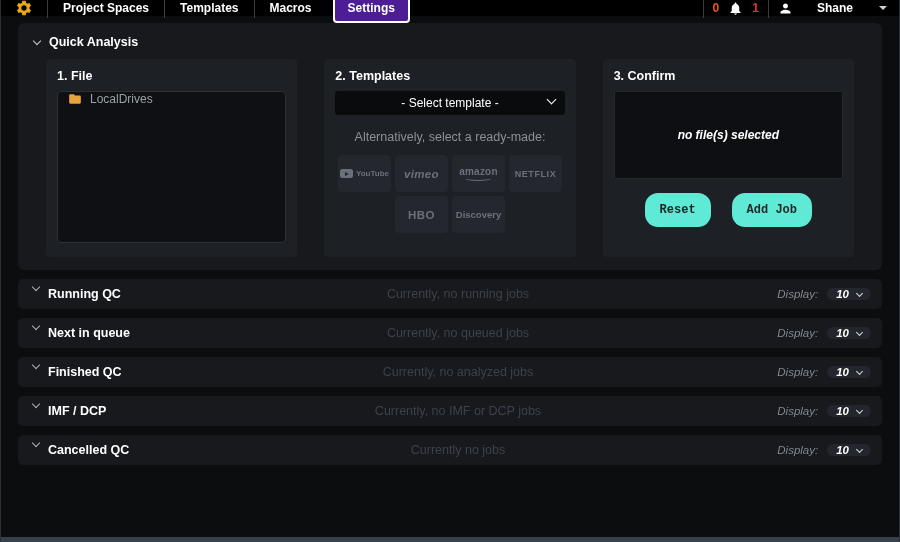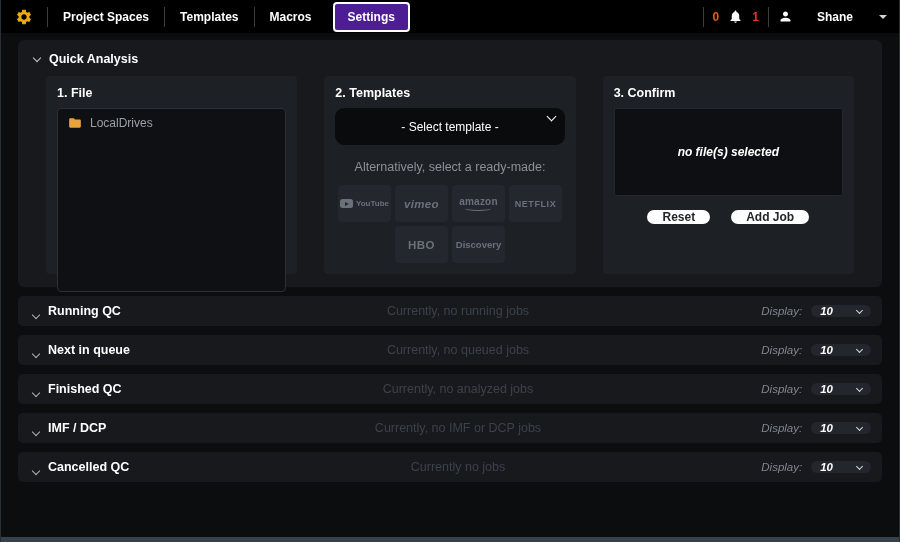--- a/index.html
+++ b/index.html
@@ -8,21 +8,21 @@
     font-family:"Liberation Sans", sans-serif;
     background:#0c0d0f;
     position:relative;
     overflow:hidden;
     border-left:1px solid #273039;
     border-right:1px solid #273039;
   }
   .bottom-edge { position:absolute; bottom:0; left:0; width:100%; height:5px; background:#37414b; }
 
   
-  .navbar { height:33px; background:#000; display:flex; align-items:center; padding-right:12px; }
+  .navbar { height:16px; background:#000; display:flex; align-items:center; padding-right:12px; }
   .logo-wrap { width:46px; display:flex; justify-content:center; align-items:center; }
   .nav-divider { width:1px; height:20px; background:#3a3d40; }
   .nav-item { color:#fff; font-weight:bold; font-size:12px; padding:0 15px; cursor:pointer; white-space:nowrap; }
   .nav-item.active { border:2px solid #fff; border-radius:4px; padding:6px 13px; margin:0 6px; background:#4c1d95; }
   .nav-right { margin-left:auto; display:flex; align-items:center; gap:9px; }
   .count-warn { color:#e8590c; font-weight:bold; font-size:12px; }
   .count-err  { color:#e03131; font-weight:bold; font-size:12px; }
   .user-group { display:flex; align-items:center; gap:24px; cursor:pointer; }
   .user-name { color:#fff; font-weight:bold; font-size:12px; }
   .caret-down { width:0; height:0; border-left:4px solid transparent; border-right:4px solid transparent; border-top:4px solid #cfd2d6; margin-left:2px; }
@@ -34,26 +34,26 @@
   .main { padding:7px 17px 0; }
   .card { background:#17191d; border-radius:6px; padding:10px 12px 13px; }
   .card-header { display:flex; align-items:center; gap:9px; color:#fff; font-weight:bold; font-size:12.5px; padding:2px 0 10px 4px; cursor:pointer; }
   .card-header .chev { color:#c9ccd1; }
 
   .panels { display:flex; gap:27px; padding:0 16px; }
   .panel { flex:1; background:#1d2024; border-radius:4px; padding:10px 11px 12px; height:198px; }
   .panel-title { color:#fff; font-weight:bold; font-size:12.5px; margin-bottom:8px; }
 
   
-  .tree-box { background:#0e1013; border:1px solid #2c3036; border-radius:4px; height:184px; padding:7px 10px; }
+  .tree-box { background:#0e1013; border:1px solid #2c3036; border-radius:4px; height:152px; padding:0 10px; }
   .tree-item { display:flex; align-items:center; gap:8px; cursor:pointer; }
   .tree-label { color:#9aa0a6; font-size:12px; }
 
   
-  .tpl-select { position:relative; background:#0a0b0d; border-radius:9px; height:37px; display:flex; align-items:center; justify-content:center; color:#fff; font-size:12px; cursor:pointer; }
+  .tpl-select { position:relative; background:#0a0b0d; border-radius:3px; height:24px; display:flex; align-items:center; justify-content:center; color:#fff; font-size:12px; cursor:pointer; }
   .tpl-select .chev { position:absolute; right:10px; color:#fff; width:7px; height:7px; top:8px; }
   .ready-label { text-align:center; color:#8b9198; font-size:12.5px; margin:15px 0 11px; }
   .brand-rows { display:flex; flex-direction:column; gap:4px; }
   .brand-row { display:flex; gap:4px; justify-content:center; }
   .brand { width:53px; height:37px; background:#24272d; border:none; border-radius:4px; display:flex; align-items:center; justify-content:center; color:#6b717a; cursor:pointer; font-family:"Liberation Sans", sans-serif; }
   .logo-youtube { display:flex; align-items:center; gap:3px; }
   .yt-badge { width:13px; height:9px; background:#6b717a; border-radius:2.5px; position:relative; }
   .yt-badge::after { content:""; position:absolute; left:5px; top:2.5px; border-left:4px solid #24272d; border-top:2px solid transparent; border-bottom:2px solid transparent; }
   .yt-text { font-size:8px; font-weight:bold; }
   .logo-vimeo { font-size:11.5px; font-weight:bold; font-style:italic; letter-spacing:.3px; }
@@ -62,31 +62,31 @@
   .amz-smile { width:26px; height:5px; border-bottom:1.6px solid #6b717a; border-radius:0 0 55% 55%; margin-top:-1px; }
   .logo-netflix { font-size:9px; font-weight:800; letter-spacing:.6px; }
   .logo-hbo { font-size:11.5px; font-weight:800; letter-spacing:.5px; }
   .logo-discovery { font-size:9.5px; font-weight:bold; }
 
   
   .confirm-box { background:#0d0f12; border:1px solid #24272c; border-radius:2px; display:flex; align-items:center; justify-content:center; color:#fff; font-size:12px; font-style:italic; font-weight:600; }
   .confirm-files { height:88px; margin-bottom:8px; }
   .confirm-tpl { height:23px; }
   .confirm-buttons { display:flex; justify-content:center; gap:21px; margin-top:14px; }
-  .pill-btn { background:#ffffff; color:#23272c; font-weight:bold; font-size:12px; border:none; border-radius:13px; padding:0 15px; cursor:pointer; font-family:Liberation Sans, sans-serif; }
+  .pill-btn { background:#5eead4; color:#23272c; font-weight:bold; font-size:12px; border:none; border-radius:13px; padding:10px 15px; cursor:pointer; font-family:Liberation Mono, monospace; }
 
   
   .section-row { position:relative; height:30px; background:#17191d; border-radius:5px; margin-top:9px; display:flex; align-items:center; padding:0 11px; }
-  .section-head { display:flex; align-items:flex-end; gap:9px; color:#fff; cursor:pointer; z-index:1; padding-left:4px; }
+  .section-head { display:flex; align-items:flex-start; gap:9px; color:#fff; cursor:pointer; z-index:1; padding-left:4px; }
   .section-head .chev { color:#aeb2b8; }
   .section-title { font-weight:bold; font-size:12.5px; color:#fff; }
   .section-status { position:absolute; left:16px; right:0; text-align:center; color:#3c424b; font-size:12.5px; pointer-events:none; }
   .section-right { margin-left:auto; display:flex; align-items:center; gap:9px; z-index:1;font-style:italic; }
   .display-label { color:#81878f; font-size:11.5px; }
-  .display-select { background:#23272d; border-radius:8px; color:#fff; font-size:11.5px; font-weight:bold; padding:0 9px; display:flex; align-items:center; gap:24px; cursor:pointer; }
+  .display-select { background:#23272d; border-radius:8px; color:#fff; font-size:11.5px; font-weight:bold; padding:0 9px; display:flex; align-items:center; gap:8px; cursor:pointer; }
   .display-select .chev { color:#d6d9dc; width:5px; height:5px; margin-top:-2px; }
 
   svg { display:block; }
 </style>
 </head>
 <body>
 
 <div class="navbar">
   <div class="logo-wrap">
     <span>

